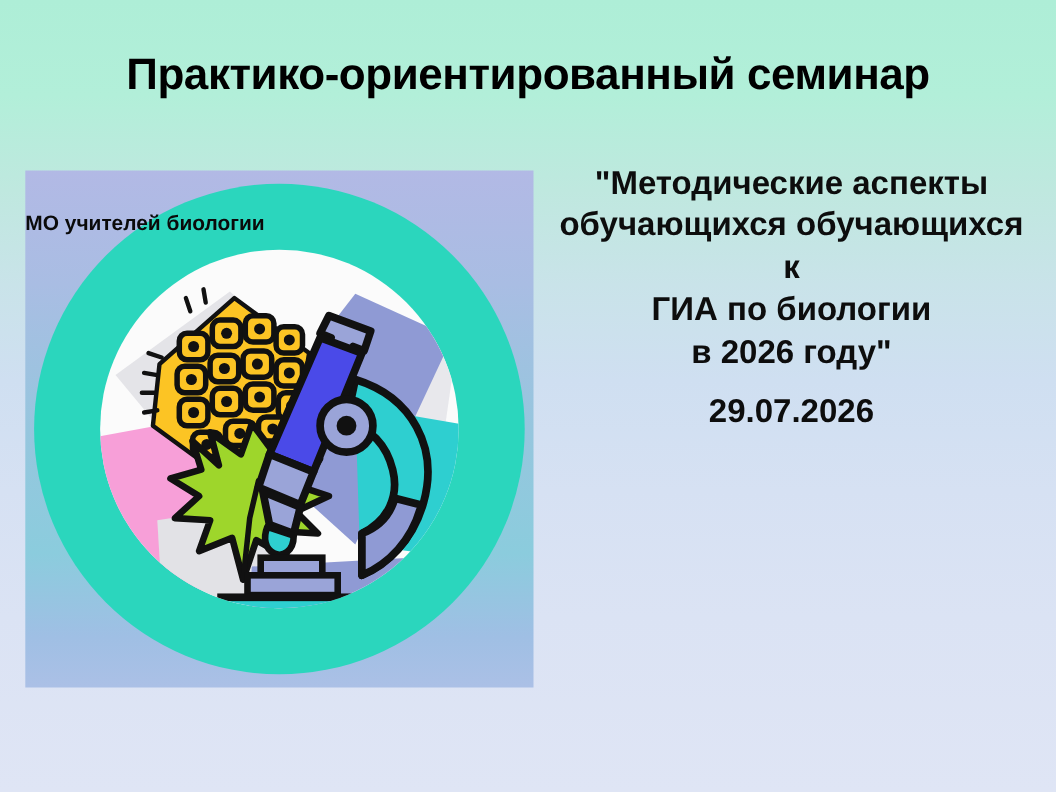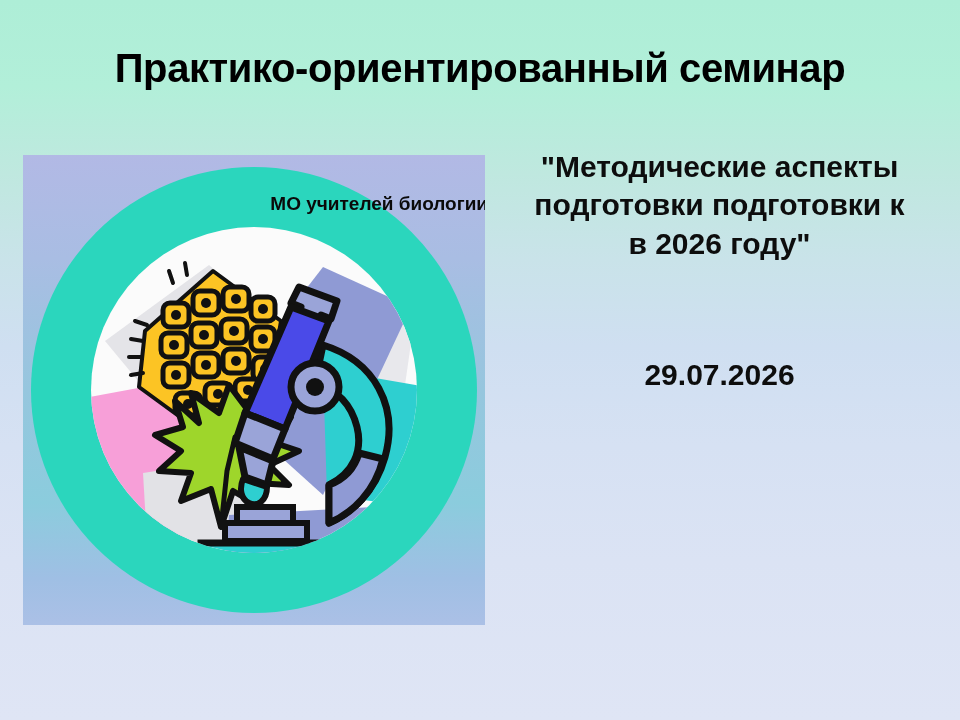--- a/index.html
+++ b/index.html
@@ -103,21 +103,21 @@
     height: 326px;
     border-radius: 50%;
     background: #fbfbfb;
     overflow: hidden;
   }
   #logo-caption {
     position: absolute;
     left: 0;
     top: 36px;
     width: 465px;
-    text-align: right;
+    text-align: left;
     font-size: 19px;
     font-weight: bold;
     color: #0a0a0a;
     line-height: 1.34;
     z-index: 5;
   }
   #logo-caption .cap-line { display: block; }
   #art-svg {
     position: absolute;
     left: 0;
@@ -244,19 +244,20 @@
       </g>
     </svg>
 
     <div id="logo-caption">
       <span class="cap-line">МО учителей биологии</span>
     </div>
   </div>
 
   <div id="subtitle-block">
     <span class="sub-line">"Методические аспекты</span>
-    <span class="sub-line">подготовки подготовки к</span>
+    <span class="sub-line">обучающихся обучающихся к</span>
+    <span class="sub-line">ГИА по биологии</span>
     <span class="sub-line">в 2026 году"</span>
   </div>
 
   <div id="seminar-date">29.07.2026</div>
 
 </div>
 
 </body></html>

